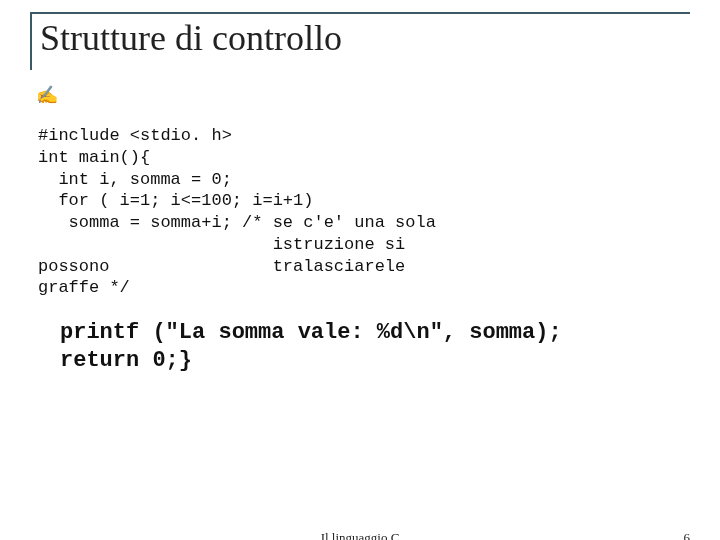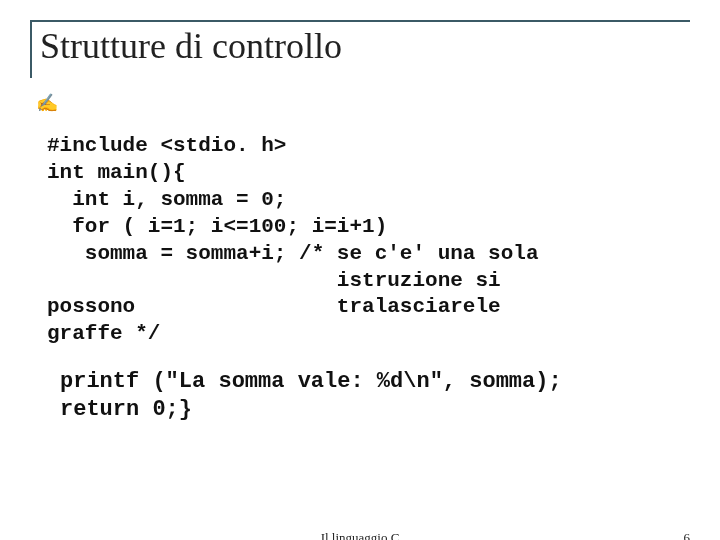--- a/index.html
+++ b/index.html
@@ -9,21 +9,21 @@
     width: 720px;
     height: 540px;
     font-family: "Times New Roman", serif;
     position: relative;
     box-sizing: border-box;
   }
   .slide {
     width: 720px;
     height: 540px;
     position: relative;
-    padding: 20px 30px 20px 30px;
+    padding: 12px 30px 20px 30px;
     box-sizing: border-box;
   }
   .title-wrap {
     border-top: 2px solid #3b5a66;
     border-left: 2px solid #3b5a66;
     padding: 6px 0 12px 8px;
     margin-bottom: 14px;
   }
   .title {
     font-size: 36px;
@@ -49,26 +49,26 @@
   }
   .bullet-text {
     line-height: 1.35;
   }
   .underlined {
     text-decoration: underline;
   }
   .bold { font-weight: bold; }
   .code-block {
     font-family: "Courier New", monospace;
-    font-weight: bold;
-    font-size: 21px;
+    font-weight: normal;
+    font-size: 17px;
     line-height: 1.28;
     white-space: pre;
     color: #111;
-    margin-left: 11px;
+    margin-left: 2px;
   }
   .code-block2 {
     font-family: "Courier New", monospace;
     font-weight: bold;
     font-size: 22px;
     line-height: 1.28;
     white-space: pre;
     color: #111;
     margin-left: 24px;
     margin-top: 20px;

